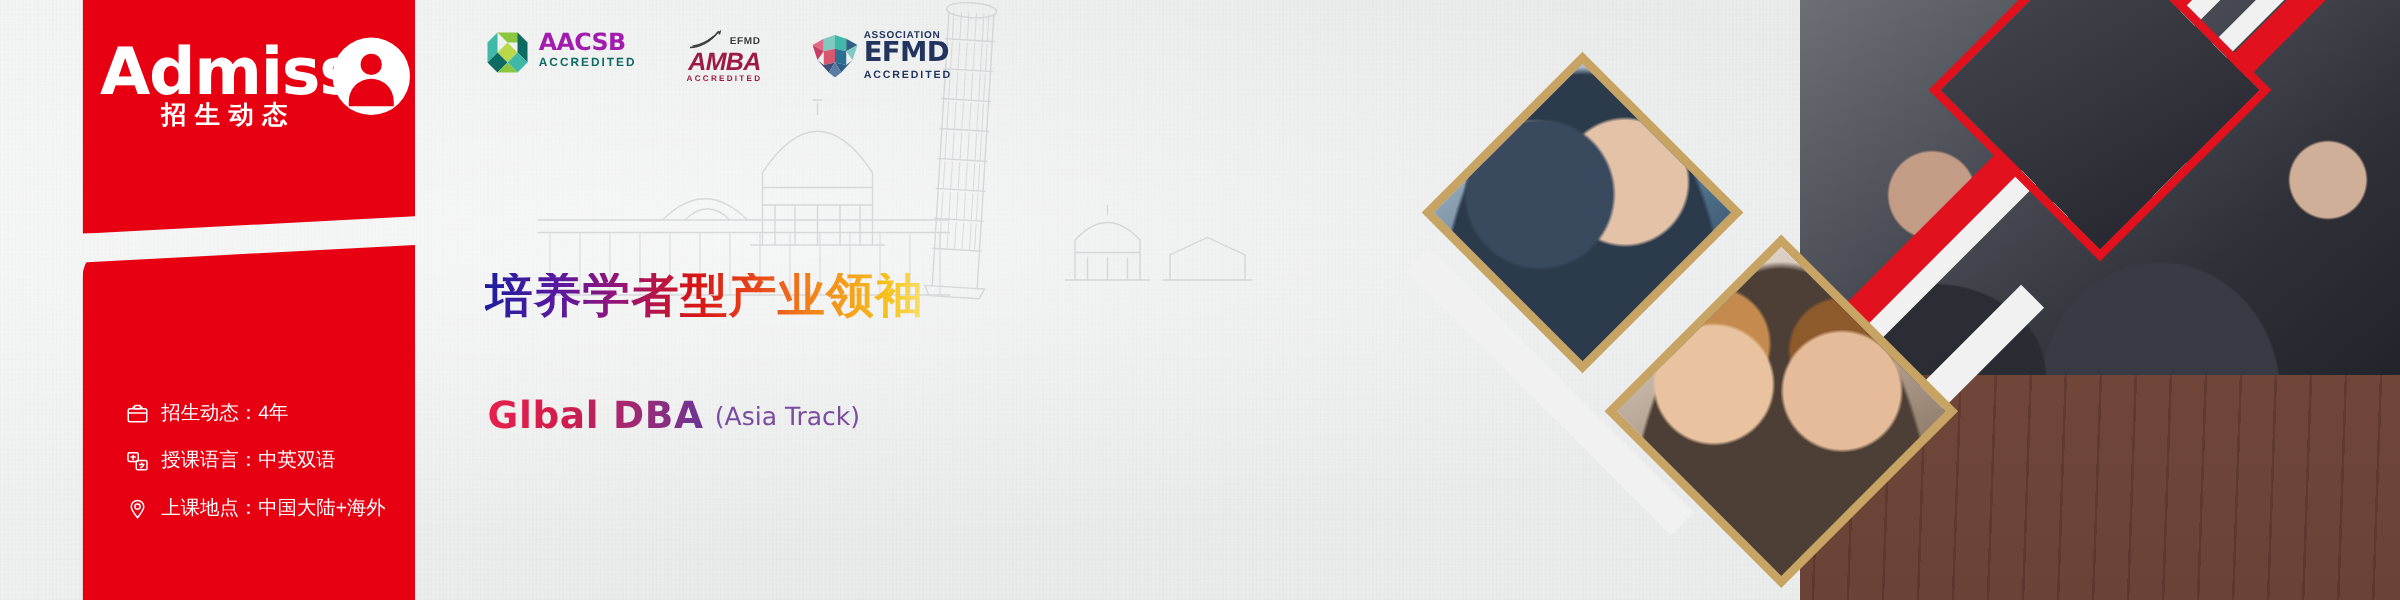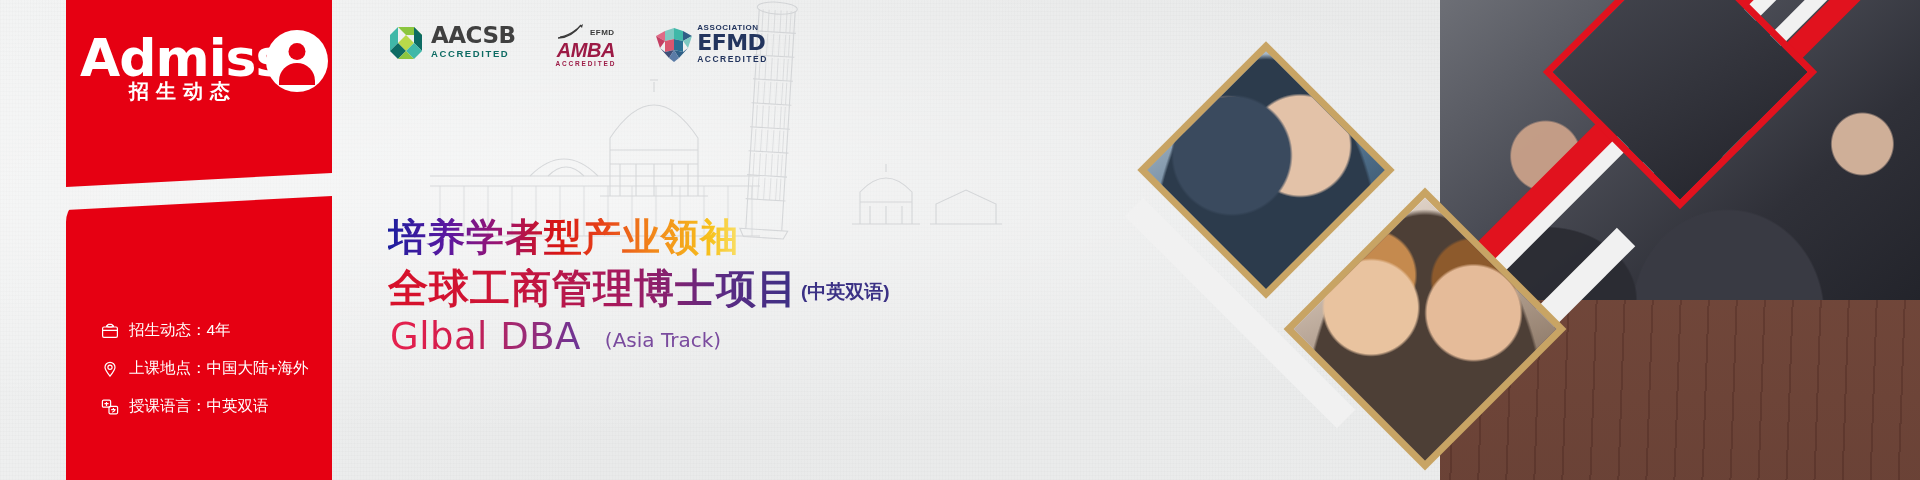--- a/index.html
+++ b/index.html
@@ -82,33 +82,33 @@
     font-size:40px;font-weight:700;letter-spacing:1px;line-height:1;
     background:linear-gradient(90deg,#d8112a 0%,#cc1436 28%,#a31a60 58%,#5b2b83 82%,#3b3185 100%);
     -webkit-background-clip:text;background-clip:text;color:transparent;
     -webkit-text-fill-color:transparent;
   }
   .h-main .sub{font-size:19px;color:#3b3185;font-weight:700;margin-left:3px;padding-bottom:3px;}
   .h-en{
     position:absolute;left:390px;top:318px;display:flex;align-items:flex-end;
   }
   .h-en .big{
-    font-size:37px;font-weight:400;letter-spacing:.5px;line-height:1;
+    font-size:30px;font-weight:700;letter-spacing:.5px;line-height:1;
     font-family:"DejaVu Sans",sans-serif;
     background:linear-gradient(90deg,#e6214e 0%,#d21c4c 35%,#9c2a75 70%,#6b3596 100%);
     -webkit-background-clip:text;background-clip:text;color:transparent;
     -webkit-text-fill-color:transparent;
   }
-  .h-en .small{font-size:20px;color:#7a4b9e;margin-left:24px;padding-bottom:3px;font-family:"DejaVu Sans",sans-serif;}
+  .h-en .small{font-size:20px;color:#7a4b9e;margin-left:9px;padding-bottom:3px;font-family:"DejaVu Sans",sans-serif;}
 
   
   .accred{position:absolute;left:388px;top:24px;display:flex;align-items:flex-start;gap:40px;}
   .logo{display:flex;align-items:center;}
   .aacsb-mark{width:36px;height:36px;position:relative;margin-right:7px;}
-  .aacsb-txt .n{font-size:23px;font-weight:800;color:#404040;letter-spacing:-.5px;line-height:1;font-family:"DejaVu Sans",sans-serif;}
+  .aacsb-txt .n{font-size:19px;font-weight:800;color:#a21caf;letter-spacing:-.5px;line-height:1;font-family:"DejaVu Sans",sans-serif;}
   .aacsb-txt .a{font-size:9.5px;font-weight:700;color:#0d6b63;letter-spacing:1.6px;line-height:1.5;}
   .equis-box{text-align:center;}
   .equis-top{font-size:8px;font-weight:700;color:#3a3a3a;letter-spacing:.5px;}
   .equis-n{font-size:20px;font-weight:800;color:#9c1a45;font-style:italic;letter-spacing:-.5px;line-height:1;}
   .equis-a{font-size:6.5px;font-weight:700;color:#9c1a45;letter-spacing:1.8px;}
   .amba-mark{width:36px;height:34px;margin-right:5px;}
   .amba-txt .assoc{font-size:8px;font-weight:700;color:#23355e;letter-spacing:.6px;line-height:1;}
   .amba-n{font-size:22px;font-weight:800;color:#23355e;letter-spacing:-.5px;line-height:1;font-family:"DejaVu Sans",sans-serif;}
   .amba-a{font-size:8.5px;font-weight:700;color:#23355e;letter-spacing:1.5px;line-height:1.3;}
 
@@ -235,36 +235,36 @@
             <rect x="1.6" y="5" width="14.8" height="10.4" rx="1.4"></rect>
             <path d="M5.6 5V3.2M12.4 5V3.2M1.6 8.4h14.8"></path>
             <rect x="6.6" y="2.4" width="4.8" height="2.6" rx=".9"></rect>
           </svg>
         </span>
         <span>招生动态：4年</span>
       </div>
       <div class="info-row">
         <span class="info-ic">
           <svg width="18" height="18" viewBox="0 0 18 18" fill="none" stroke="#fff" stroke-width="1.2">
-            <path d="M9 16.2c3.2-4 5-6.5 5-8.9A5 5 0 0 0 4 7.3c0 2.4 1.8 4.9 5 8.9z"></path>
-            <circle cx="9" cy="7.2" r="2.1"></circle>
-          </svg>
-        </span>
-        <span>上课地点：中国大陆+海外</span>
-      </div>
-      <div class="info-row">
-        <span class="info-ic">
-          <svg width="18" height="18" viewBox="0 0 18 18" fill="none" stroke="#fff" stroke-width="1.2">
             <rect x="1.4" y="2.2" width="8.2" height="7" rx="1.2"></rect>
             <rect x="8" y="8.4" width="8.6" height="7.4" rx="1.2"></rect>
             <path d="M3.4 5.6h4.2M5.5 4v4"></path>
             <path d="M10.2 11.6h4.4M12.4 10v1.6M11.2 14.2c1.8-.6 2.6-1.6 2.9-2.6"></path>
           </svg>
         </span>
         <span>授课语言：中英双语</span>
+      </div>
+      <div class="info-row">
+        <span class="info-ic">
+          <svg width="18" height="18" viewBox="0 0 18 18" fill="none" stroke="#fff" stroke-width="1.2">
+            <path d="M9 16.2c3.2-4 5-6.5 5-8.9A5 5 0 0 0 4 7.3c0 2.4 1.8 4.9 5 8.9z"></path>
+            <circle cx="9" cy="7.2" r="2.1"></circle>
+          </svg>
+        </span>
+        <span>上课地点：中国大陆+海外</span>
       </div>
     </div>
   </div>
 
   <div class="accred">
 
     <div class="logo">
       <span class="aacsb-mark">
         <svg width="36" height="36" viewBox="0 0 36 36">
           <polygon points="10,2 26,2 34,10 18,10" fill="#8cc63f"></polygon>
@@ -316,24 +316,20 @@
       <span class="amba-txt">
         <span class="assoc" style="display:block">ASSOCIATION</span>
         <span class="amba-n" style="display:block">EFMD</span>
         <span class="amba-a" style="display:block">ACCREDITED</span>
       </span>
     </div>
   </div>
 
   <div class="h-grad">培养学者型产业领袖</div>
 
-  <div class="h-main">
-    <span class="cn">全球工商管理博士项目</span>
-    <span class="sub">(中英双语)</span>
-  </div>
 
   <div class="h-en">
     <span class="big">Glbal DBA</span>
     <span class="small">(Asia Track)</span>
   </div>
 
   <div class="collage">
 
     <div class="photo-brick"></div>
     <div class="photo-people"></div>

